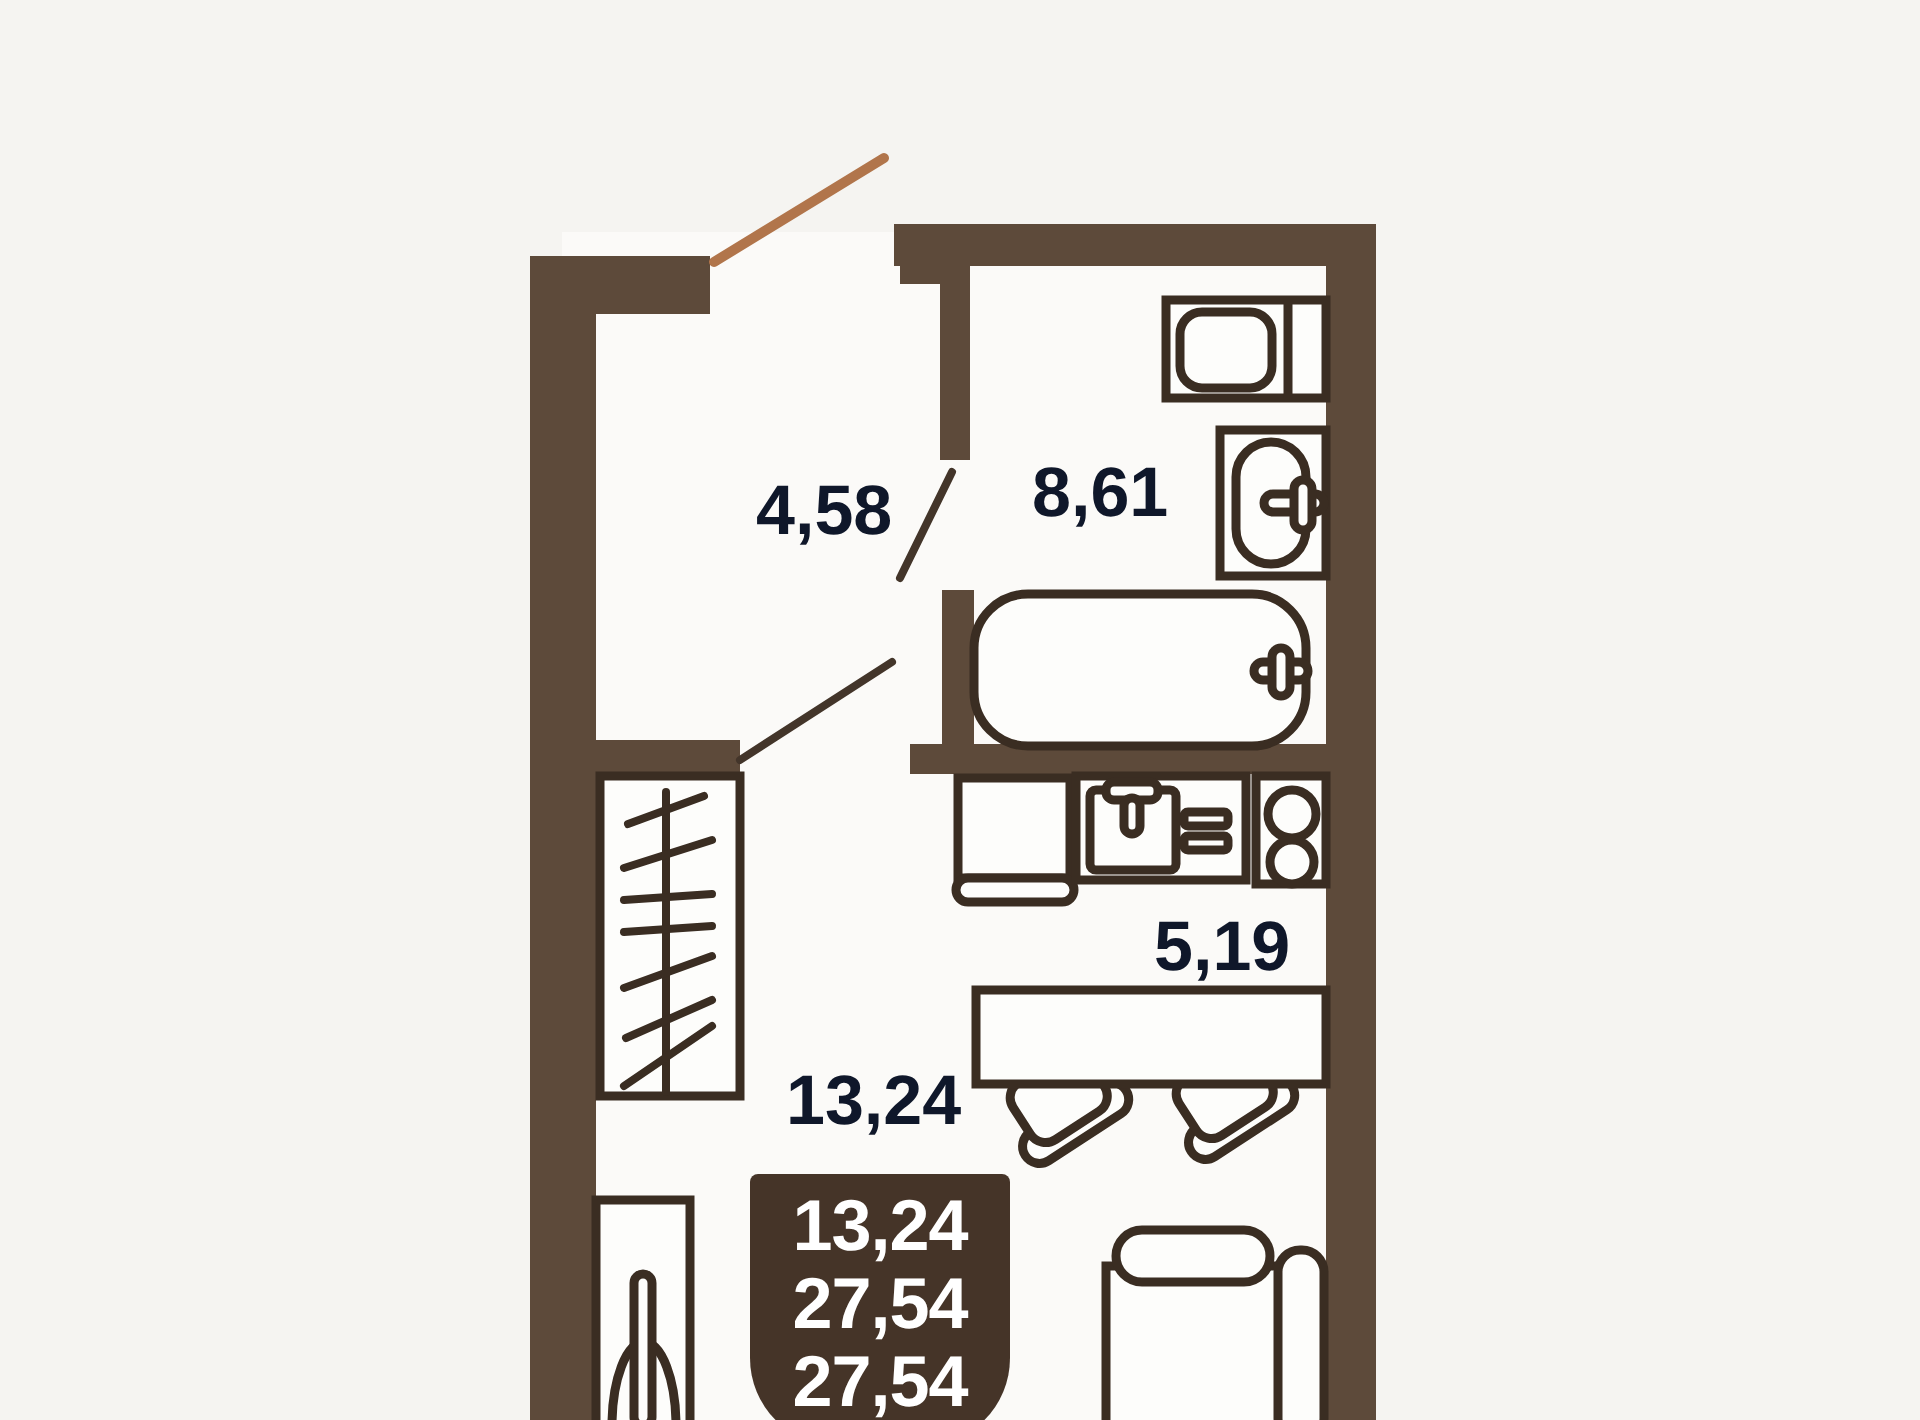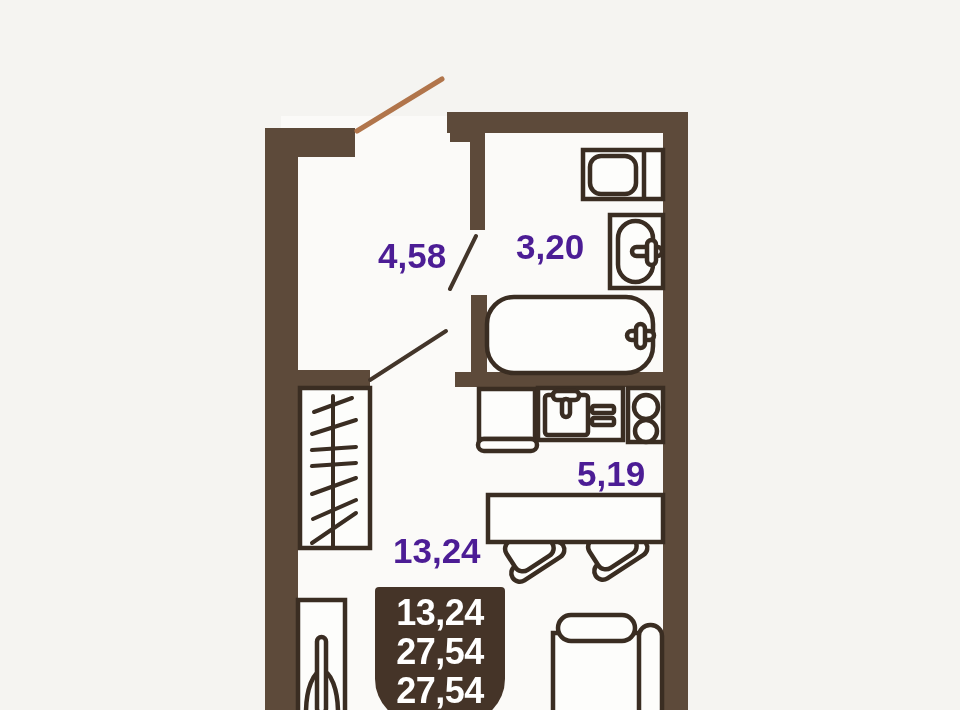--- a/index.html
+++ b/index.html
@@ -8,21 +8,21 @@
     position:relative;
     overflow:hidden;
     background:#f5f4f1;
     font-family:"Liberation Sans", sans-serif;
   }
   .plan-svg{position:absolute;left:0;top:0;}
   .area-label{
     position:absolute;
     font-size:35px;
     font-weight:700;
-    color:#4c1d95;
+    color:#0f172a;
     letter-spacing:0px;
     white-space:nowrap;
   }
   .area-badge{
     position:absolute;
     left:375px;top:587px;
     width:130px;height:130px;
     background:#453428;
     border-radius:4px 4px 44px 44px;
     text-align:center;
@@ -134,21 +134,21 @@
 
     <g>
       <rect x="298" y="600" width="47" height="115"></rect>
       <ellipse cx="322" cy="713" rx="16" ry="42"></ellipse>
       <rect x="317" y="637" width="9" height="76" rx="4.5"></rect>
     </g>
   </g>
 </svg>
 
 <div class="area-label" style="left:378px;top:236px;">4,58</div>
-<div class="area-label" style="left:516px;top:227px;">3,20</div>
+<div class="area-label" style="left:516px;top:227px;">8,61</div>
 <div class="area-label" style="left:577px;top:454px;">5,19</div>
 <div class="area-label" style="left:393px;top:531px;">13,24</div>
 
 <div class="area-badge">
   <div class="badge-line">13,24</div>
   <div class="badge-line">27,54</div>
   <div class="badge-line">27,54</div>
 </div>
 
 </body></html>

